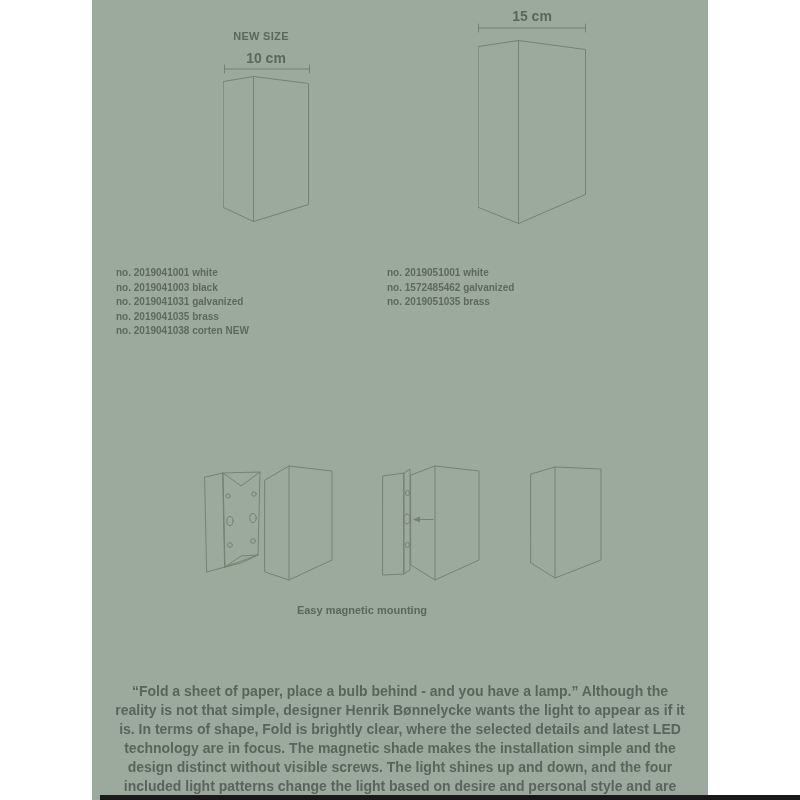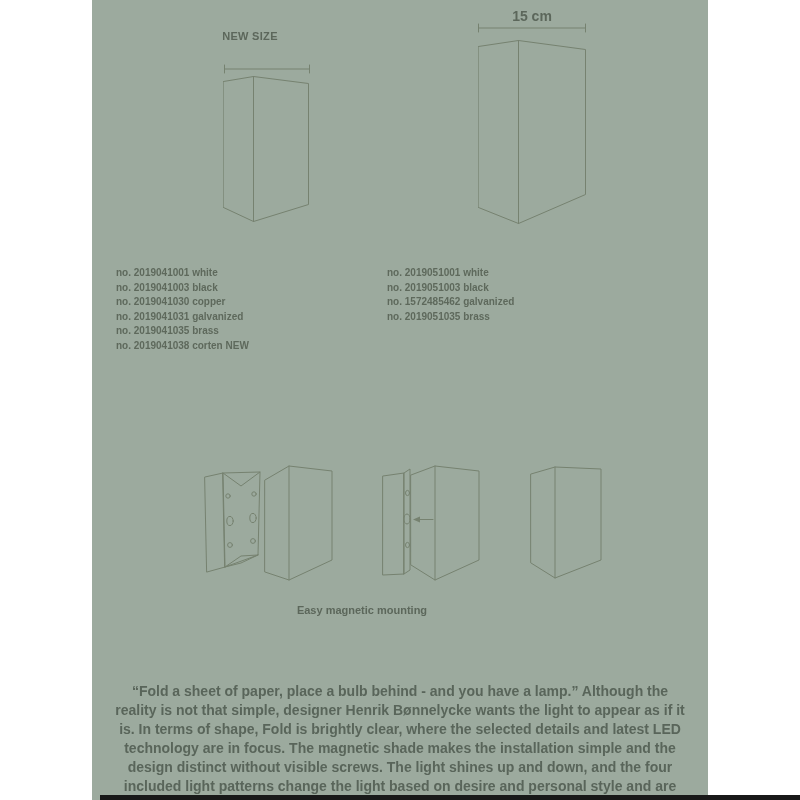--- a/index.html
+++ b/index.html
@@ -66,21 +66,22 @@
     height: 5px;
     background: #191919;
   }
 </style>
 </head>
 <body>
 
 <div id="stage">
   <div id="panel">
 
-    <div class="abs lbl badge" style="left:8px; top:30px; width:300px;text-align:center;">NEW SIZE</div>
+    <div class="abs lbl badge" style="left:19px; top:30px; width:300px;text-align:center;">NEW SIZE</div>
+    <div class="abs lbl sizelbl" style="left:24px; top:50px; width:300px;">10 cm</div>
 
     <svg class="abs" style="left:131px; top:64px;" width="88" height="10" viewBox="0 0 88 10">
       <path class="stroke" d="M1.5,1 V9 M86.5,1 V9 M1.5,5 H86.5"></path>
     </svg>
 
     <svg class="abs" style="left:131px; top:76px;" width="87" height="147" viewBox="0 0 87 147">
       <path class="stroke" d="M0.5,5.5 L30.5,0.5 L85.5,7.5 L85.5,128.5 L30.5,145.5 L0.5,131.5 Z"></path>
       <path class="stroke" d="M30.5,0.5 L30.5,145.5"></path>
     </svg>
 
@@ -91,28 +92,26 @@
     </svg>
 
     <svg class="abs" style="left:386px; top:40px;" width="108" height="185" viewBox="0 0 108 185">
       <path class="stroke" d="M0.5,6.5 L40.5,0.5 L107.5,9.5 L107.5,154.5 L40.5,183.5 L0.5,167.5 Z"></path>
       <path class="stroke" d="M40.5,0.5 L40.5,183.5"></path>
     </svg>
 
     <div class="abs products" style="left:24px; top:266px; width:300px;">
       <div>no. 2019041001 white</div>
       <div>no. 2019041003 black</div>
-      <div>no. 2019041030 copper</div>
       <div>no. 2019041031 galvanized</div>
       <div>no. 2019041035 brass</div>
       <div>no. 2019041038 corten NEW</div>
     </div>
     <div class="abs products" style="left:295px; top:266px; width:300px;">
       <div>no. 2019051001 white</div>
-      <div>no. 2019051003 black</div>
       <div>no. 1572485462 galvanized</div>
       <div>no. 2019051035 brass</div>
     </div>
 
     <svg class="abs" style="left:100px; top:460px;" width="420" height="125" viewBox="0 0 420 125">
 
       <g>
         <path class="stroke" d="M13,17 L31,13 L33,107 L15,112 Z"></path>
         <path class="stroke" d="M31,13 L68,12 L66,95 L33,107 Z"></path>
         <path class="stroke" d="M31,13 L49,26 L68,12"></path>

